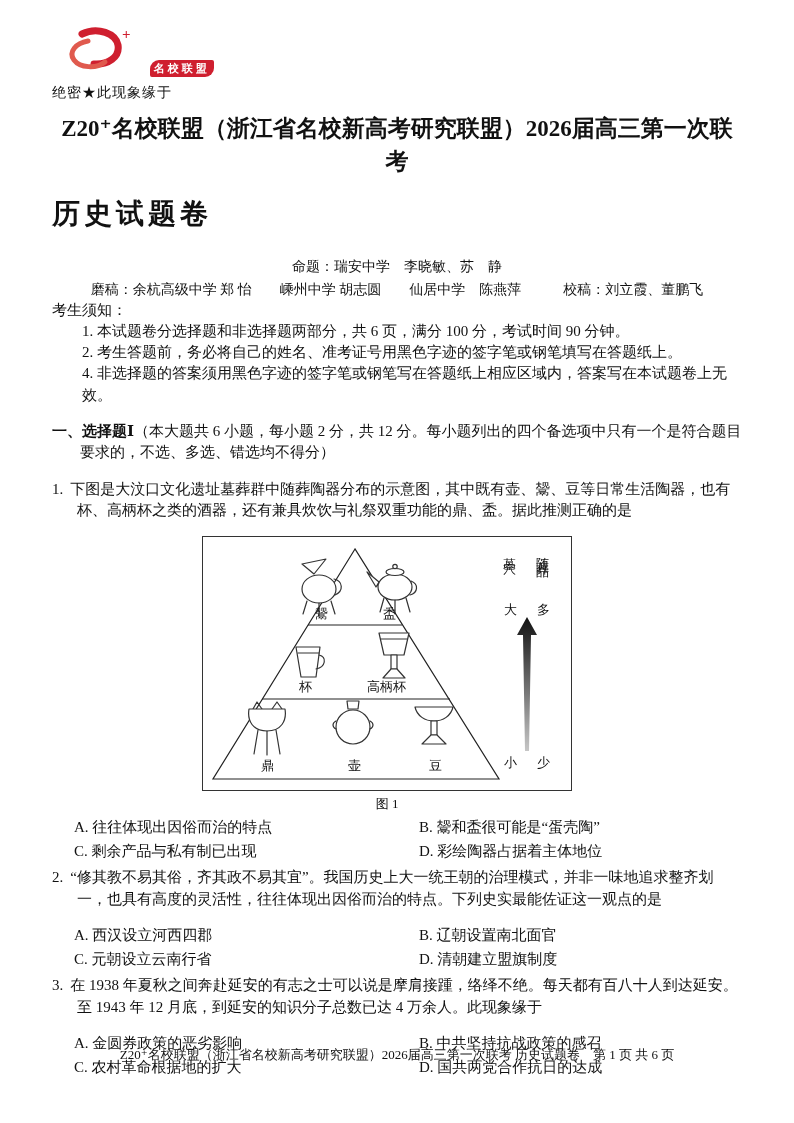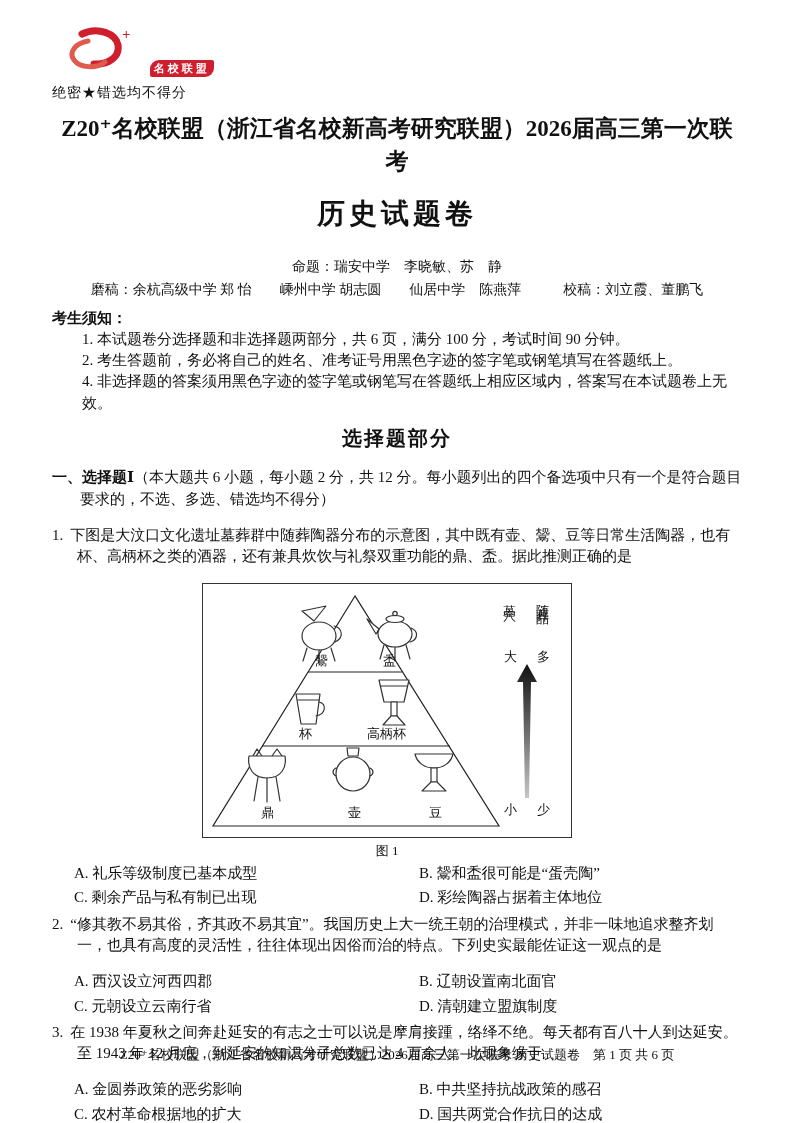--- a/index.html
+++ b/index.html
@@ -8,25 +8,25 @@
        font-size:15px;line-height:1.42}
   .page{position:relative;width:794px;height:1123px;padding:26px 52px 0;box-sizing:border-box;overflow:hidden;background:#fff}
 
   .logo{line-height:0}
   .logo-banner{display:inline-block;background:#cf1f2f;color:#fff;font-size:11px;font-weight:bold;
        padding:2px 4px;border-radius:9px 2px 9px 2px;letter-spacing:3px;line-height:1.2;
        font-family:"Liberation Sans","DejaVu Sans",sans-serif;margin:2px 0 0 10px}
   .security{font-size:14px;margin-top:6px;letter-spacing:1px}
 
   .title{font-size:23px;font-weight:bold;text-align:center;margin-top:10px}
-  .subtitle{font-size:28px;font-weight:bold;text-align:center;margin-top:6px;letter-spacing:4px}
+  .subtitle{font-size:28px;font-weight:bold;margin-top:6px;letter-spacing:4px}
   .byline{font-size:14px;text-align:center;margin-top:15px;white-space:pre}
   .byline2{font-size:14px;text-align:center;margin-top:3px;white-space:pre}
 
-  .notice-title{font-weight:bold;margin-top:8px}
+  .notice-title{font-weight:normal;}
   .notice-item{margin-left:30px}
 
   .part-title{font-size:20px;font-weight:bold;text-align:center;margin:10px 0 8px;letter-spacing:2px}
   .intro{padding-left:28px;text-indent:-28px}
   .intro b{font-weight:bold}
   .question{padding-left:25px;text-indent:-25px;margin-top:4px}
   .qnum{margin-right:7px}
   .opts{display:grid;grid-template-columns:345px 1fr;margin-left:22px;row-gap:3px;margin-top:3px;margin-bottom:5px}
   .opt{white-space:nowrap}
 
@@ -45,36 +45,35 @@
 
   <div class="logo">
     <svg width="84" height="46" viewBox="0 0 84 46">
       <path d="M30,8 C46,0 64,8 66,19 C68,31 56,39 42,38" fill="none" stroke="#cf1f2f" stroke-width="7" stroke-linecap="round"></path>
       <path d="M36,15 C24,17 16,26 22,34 C28,42 44,43 53,36" fill="none" stroke="#e05a4e" stroke-width="5" stroke-linecap="round"></path>
       <text x="70" y="13" font-size="15" font-weight="bold" fill="#cf1f2f">+</text>
     </svg>
     <div class="logo-banner">名校联盟</div>
   </div>
 
-  <div class="security">绝密★错选均不得分</div>
+  <div class="security">绝密★此现象缘于</div>
 
   <h1 class="title">Z20⁺名校联盟（浙江省名校新高考研究联盟）2026届高三第一次联考</h1>
   <h2 class="subtitle">历史试题卷</h2>
   <div class="byline">命题：瑞安中学　李晓敏、苏　静</div>
   <div class="byline2">磨稿：余杭高级中学 郑 怡　　嵊州中学 胡志圆　　仙居中学　陈燕萍　　　校稿：刘立霞、董鹏飞</div>
 
   <div class="notice">
     <div class="notice-title">考生须知：</div>
     <div class="notice-item">1. 本试题卷分选择题和非选择题两部分，共 6 页，满分 100 分，考试时间 90 分钟。</div>
     <div class="notice-item">2. 考生答题前，务必将自己的姓名、准考证号用黑色字迹的签字笔或钢笔填写在答题纸上。</div>
     <div class="notice-item">4. 非选择题的答案须用黑色字迹的签字笔或钢笔写在答题纸上相应区域内，答案写在本试题卷上无效。</div>
   </div>
 
   <section>
-    <h3 class="part-title">选择题部分</h3>
     <p class="intro"><b>一、选择题Ⅰ</b><span>（本大题共 6 小题，每小题 2 分，共 12 分。每小题列出的四个备选项中只有一个是符合题目要求的，不选、多选、错选均不得分）</span></p>
 
     <p class="question"><span class="qnum">1.</span><span>下图是大汶口文化遗址墓葬群中随葬陶器分布的示意图，其中既有壶、鬶、豆等日常生活陶器，也有杯、高柄杯之类的酒器，还有兼具炊饮与礼祭双重功能的鼎、盉。据此推测正确的是</span></p>
 
     <figure class="fig">
       <div class="fig-box">
         <svg width="368" height="253" viewBox="0 0 368 253">
           <defs>
             <linearGradient id="ag" x1="0" y1="0" x2="0" y2="1">
               <stop offset="0" stop-color="#111"></stop>
@@ -151,21 +150,21 @@
         <span class="flv" style="left:333px;top:10px">随葬品</span>
         <span class="fl" style="left:301px;top:66px">大</span>
         <span class="fl" style="left:334px;top:66px">多</span>
         <span class="fl" style="left:301px;top:219px">小</span>
         <span class="fl" style="left:334px;top:219px">少</span>
       </div>
       <figcaption class="fig-cap">图 1</figcaption>
     </figure>
 
     <div class="opts">
-      <span class="opt">A. 礼乐等级制度已基本成型</span>
+      <span class="opt">A. 往往体现出因俗而治的特点</span>
       <span class="opt">B. 鬶和盉很可能是“蛋壳陶”</span>
       <span class="opt">C. 剩余产品与私有制已出现</span>
       <span class="opt">D. 彩绘陶器占据着主体地位</span>
     </div>
 
     <p class="question"><span class="qnum">2.</span><span>“修其教不易其俗，齐其政不易其宜”。我国历史上大一统王朝的治理模式，并非一味地追求整齐划一，也具有高度的灵活性，往往体现出因俗而治的特点。下列史实最能佐证这一观点的是</span></p>
     <div class="opts">
       <span class="opt">A. 西汉设立河西四郡</span>
       <span class="opt">B. 辽朝设置南北面官</span>
       <span class="opt">C. 元朝设立云南行省</span>

